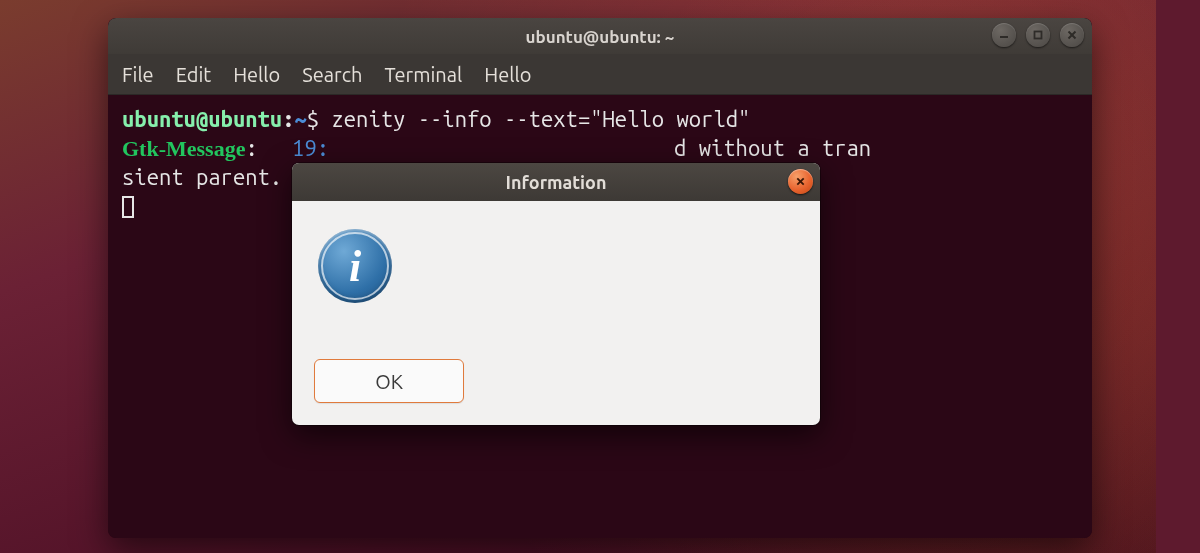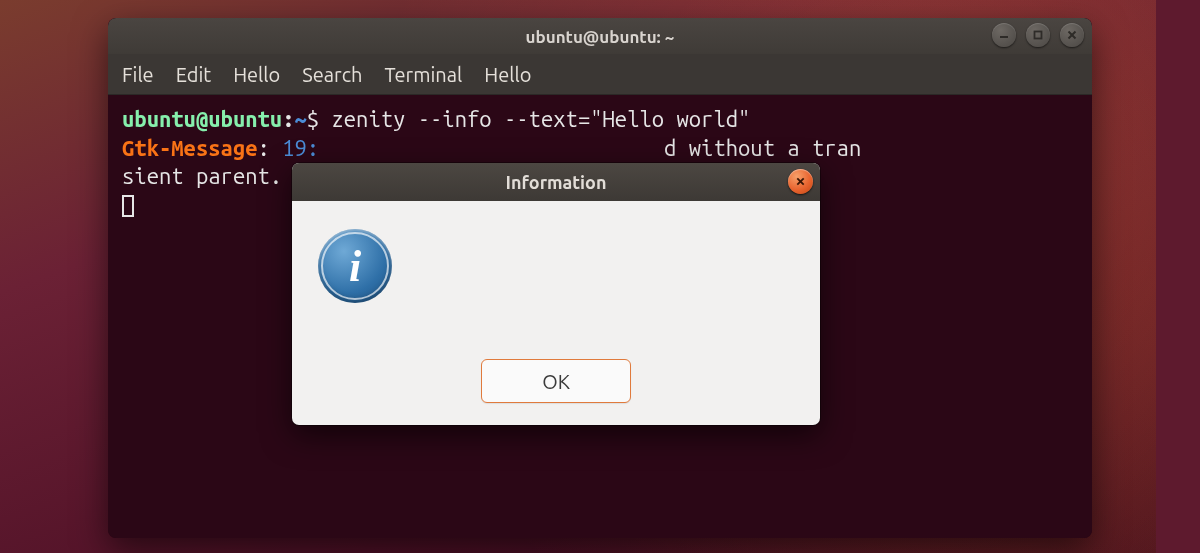--- a/index.html
+++ b/index.html
@@ -86,22 +86,22 @@
     padding: 10px 14px 0 14px;
     height: 444px;
     white-space: pre-wrap;
     word-break: break-all;
     position: relative;
   }
   .prompt-user { color: #86efac; font-weight: bold; }
   .prompt-sep  { color: #e6e6e6; font-weight: bold; }
   .prompt-path { color: #4b8cd6; font-weight: bold; }
   .prompt-doll { color: #e6e6e6; }
-  .gtk-msg    { color: #f97316; font-weight: bold;}
-  .gtk-time   { color: #4b8cd6; }
+  .gtk-msg    { color: #22c55e; font-weight: bold; font-family: Liberation Serif, serif;}
+  .gtk-time   { color: #4b8cd6; margin-left: 22px; }
   .cursor {
     display: inline-block;
     width: 12px;
     height: 22px;
     border: 2px solid #e6e6e6;
     box-sizing: border-box;
     vertical-align: text-bottom;
   }
 
   
@@ -173,21 +173,21 @@
     border-radius:50%;
     border:2px solid rgba(255,255,255,0.65);
   }
   .dialog-msg {
     color: #3b3b3b;
     font-size: 21px;
     padding-top: 2px;
   }
   .dialog-buttons {
     display: flex;
-    justify-content: center;
+    justify-content: flex-start;
     padding: 0 22px 22px 22px;
   }
   .ok-btn {
     min-width: 150px;
     height: 44px;
     background: #fafafa;
     border: 1px solid #e07a3c;
     border-radius: 6px;
     font-size: 20px;
     color: #3b3b3b;

